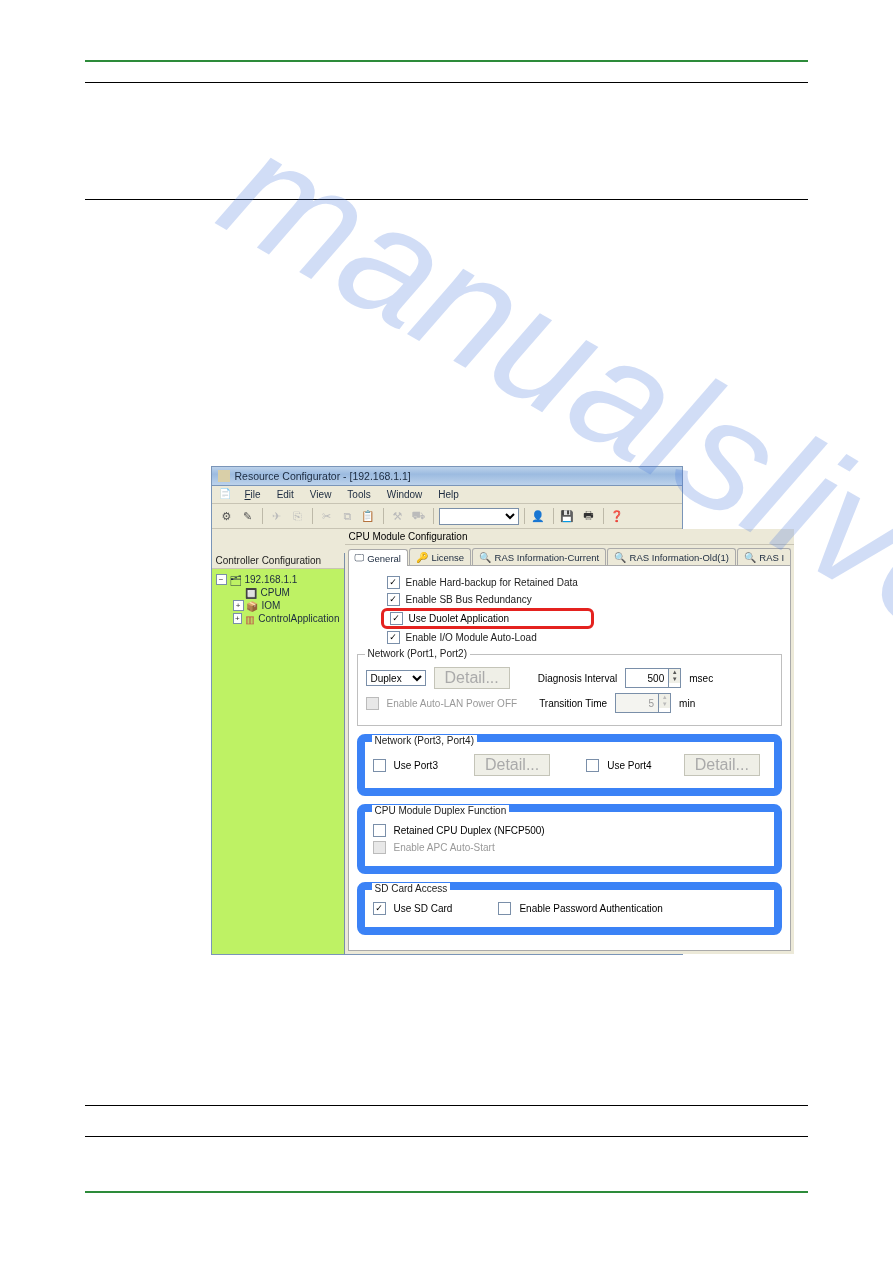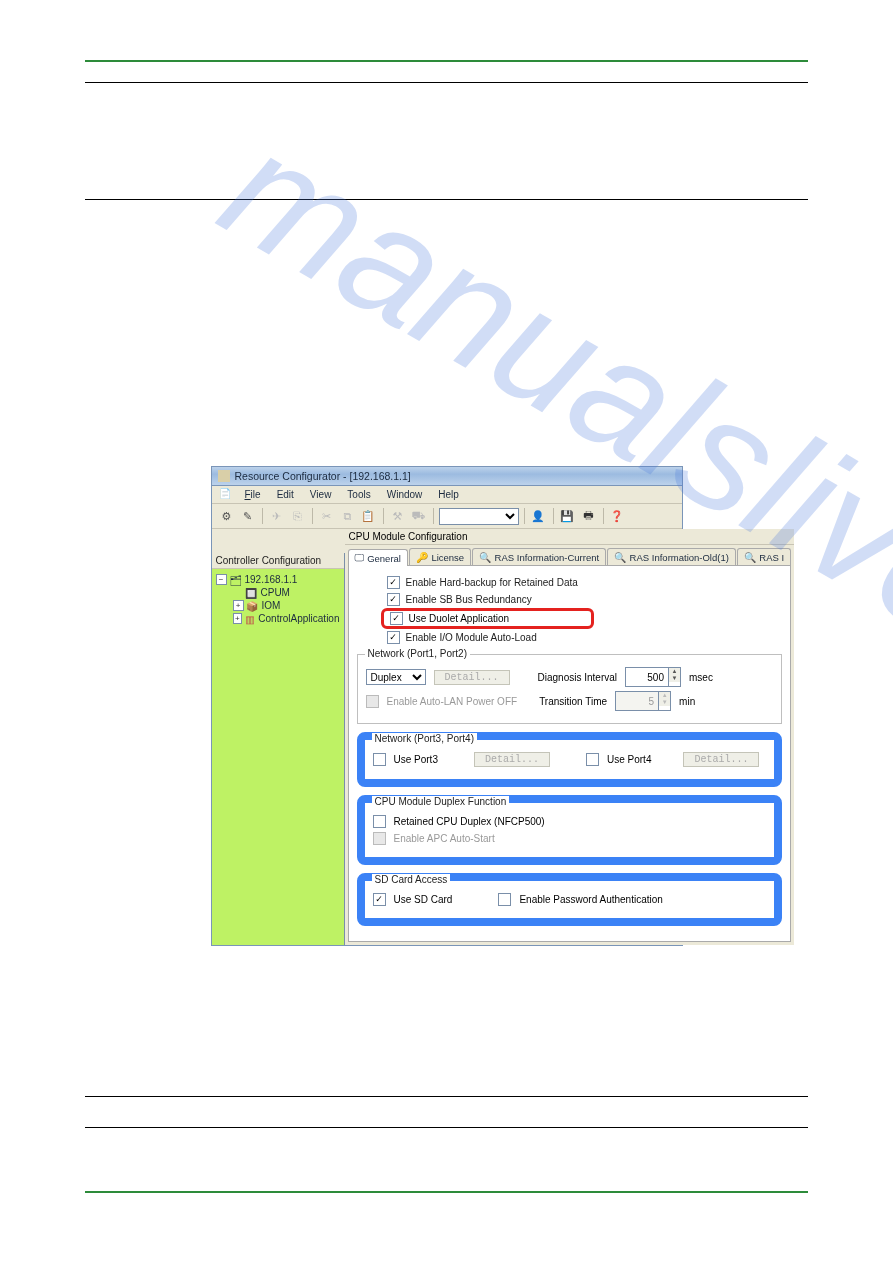--- a/index.html
+++ b/index.html
@@ -268,23 +268,22 @@
     display: flex;
     align-items: center;
     gap: 8px;
     margin: 4px 0;
     font-size: 10px;
   }
   .btn {
     border: 1px solid #7a8fa9;
     background: #efefe7;
     padding: 1px 10px;
-    font-size: 10px;
+    font-size: 16px;
     color: #555;
-    font-family: Liberation Mono, monospace;
   }
   .btn.disabled { color: #aaa; border-color:#c4c4b8; }
   input.txt, select.sel {
     border: 1px solid #7a8fa9;
     font-size: 10px;
     height: 16px;
     background: #fff;
   }
   input.txt { width: 36px; text-align: right; padding-right: 4px; }
   .spin {

